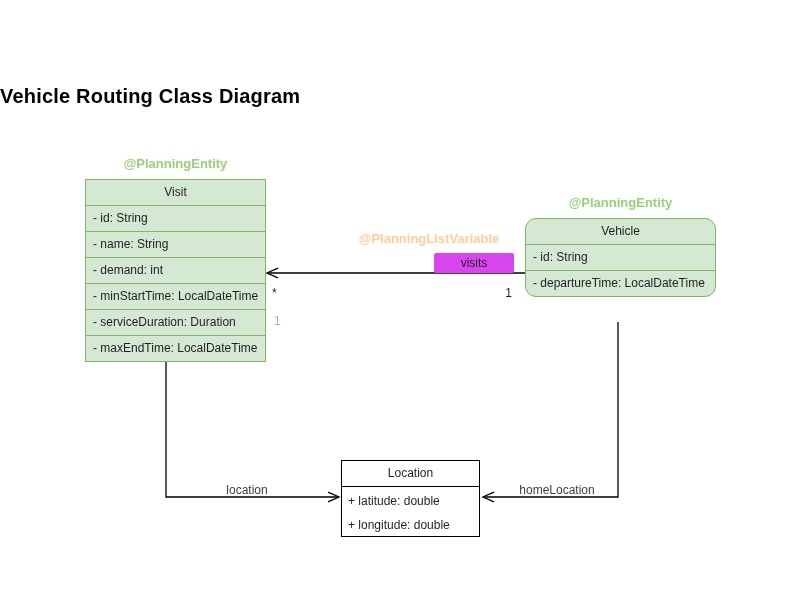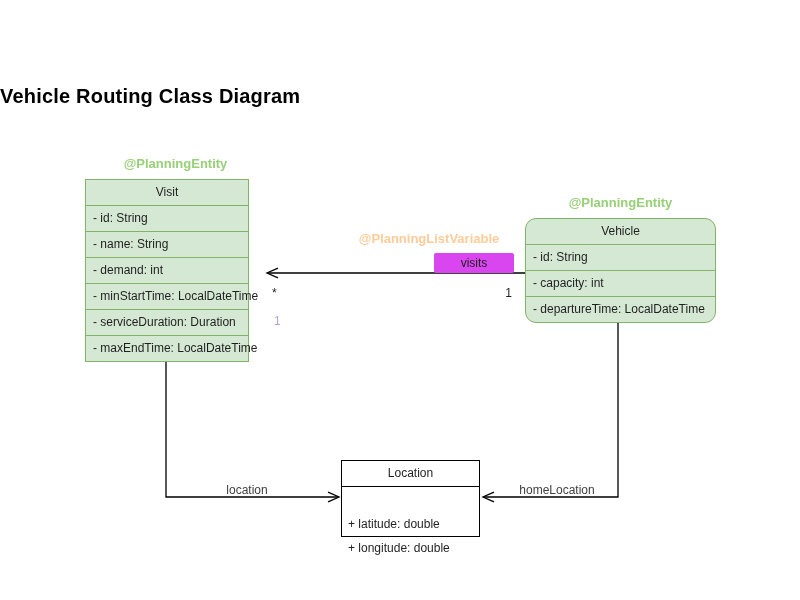--- a/index.html
+++ b/index.html
@@ -64,41 +64,40 @@
 
     <g stroke="#000000" stroke-width="1.3" fill="none">
       <path d="M618,322 L618,497 L484,497"></path>
       <path d="M494,492.2 L483,497 L494,501.8"></path>
     </g>
   </svg>
 
   <div class="diagram-title">Vehicle Routing Class Diagram</div>
 
   <div class="stereotype green" style="left:85px; top:156px; width:181px;">@PlanningEntity</div>
-  <div class="uml-class green" style="left:85px; top:179px; width:164px;">
+  <div class="uml-class green" style="left:85px; top:179px; width:181px;">
     <div class="cls-header">Visit</div>
     <div class="cls-row">- id: String</div>
     <div class="cls-row">- name: String</div>
     <div class="cls-row">- demand: int</div>
     <div class="cls-row">- minStartTime: LocalDateTime</div>
     <div class="cls-row">- serviceDuration: Duration</div>
     <div class="cls-row">- maxEndTime: LocalDateTime</div>
   </div>
 
   <div class="stereotype green" style="left:525px; top:195px; width:191px;">@PlanningEntity</div>
   <div class="uml-class green" style="left:525px; top:218px; width:191px;border-radius:11px;">
     <div class="cls-header">Vehicle</div>
     <div class="cls-row">- id: String</div>
-    <div class="cls-row">- capacity: int</div>
     <div class="cls-row">- departureTime: LocalDateTime</div>
   </div>
 
   <div class="uml-class plain" style="left:341px; top:460px; width:139px; height:77px;">
     <div class="cls-header">Location</div>
-    <div class="cls-row" style="padding-left:6px; height:26px; line-height:28px;margin-top:23px;">+ latitude: double</div>
+    <div class="cls-row" style="padding-left:6px; height:26px; line-height:28px;">+ latitude: double</div>
     <div class="cls-row" style="padding-left:6px; height:26px; line-height:24px;">+ longitude: double</div>
   </div>
 
   <div class="stereotype orange" style="left:343px; top:231px; width:172px;">@PlanningListVariable</div>
   <div class="edge-label-box" style="left:434px; top:253px; width:80px; height:20px;">visits</div>
   <div class="mult" style="left:272px; top:286px; width:14px;">*</div>
   <div class="mult" style="left:498px; top:286px; width:14px; text-align:right;">1</div>
   <div class="mult purple" style="left:274px; top:314px; width:14px;">1</div>
 
   <div class="edge-name" style="left:212px; top:483px; width:70px;">location</div>

